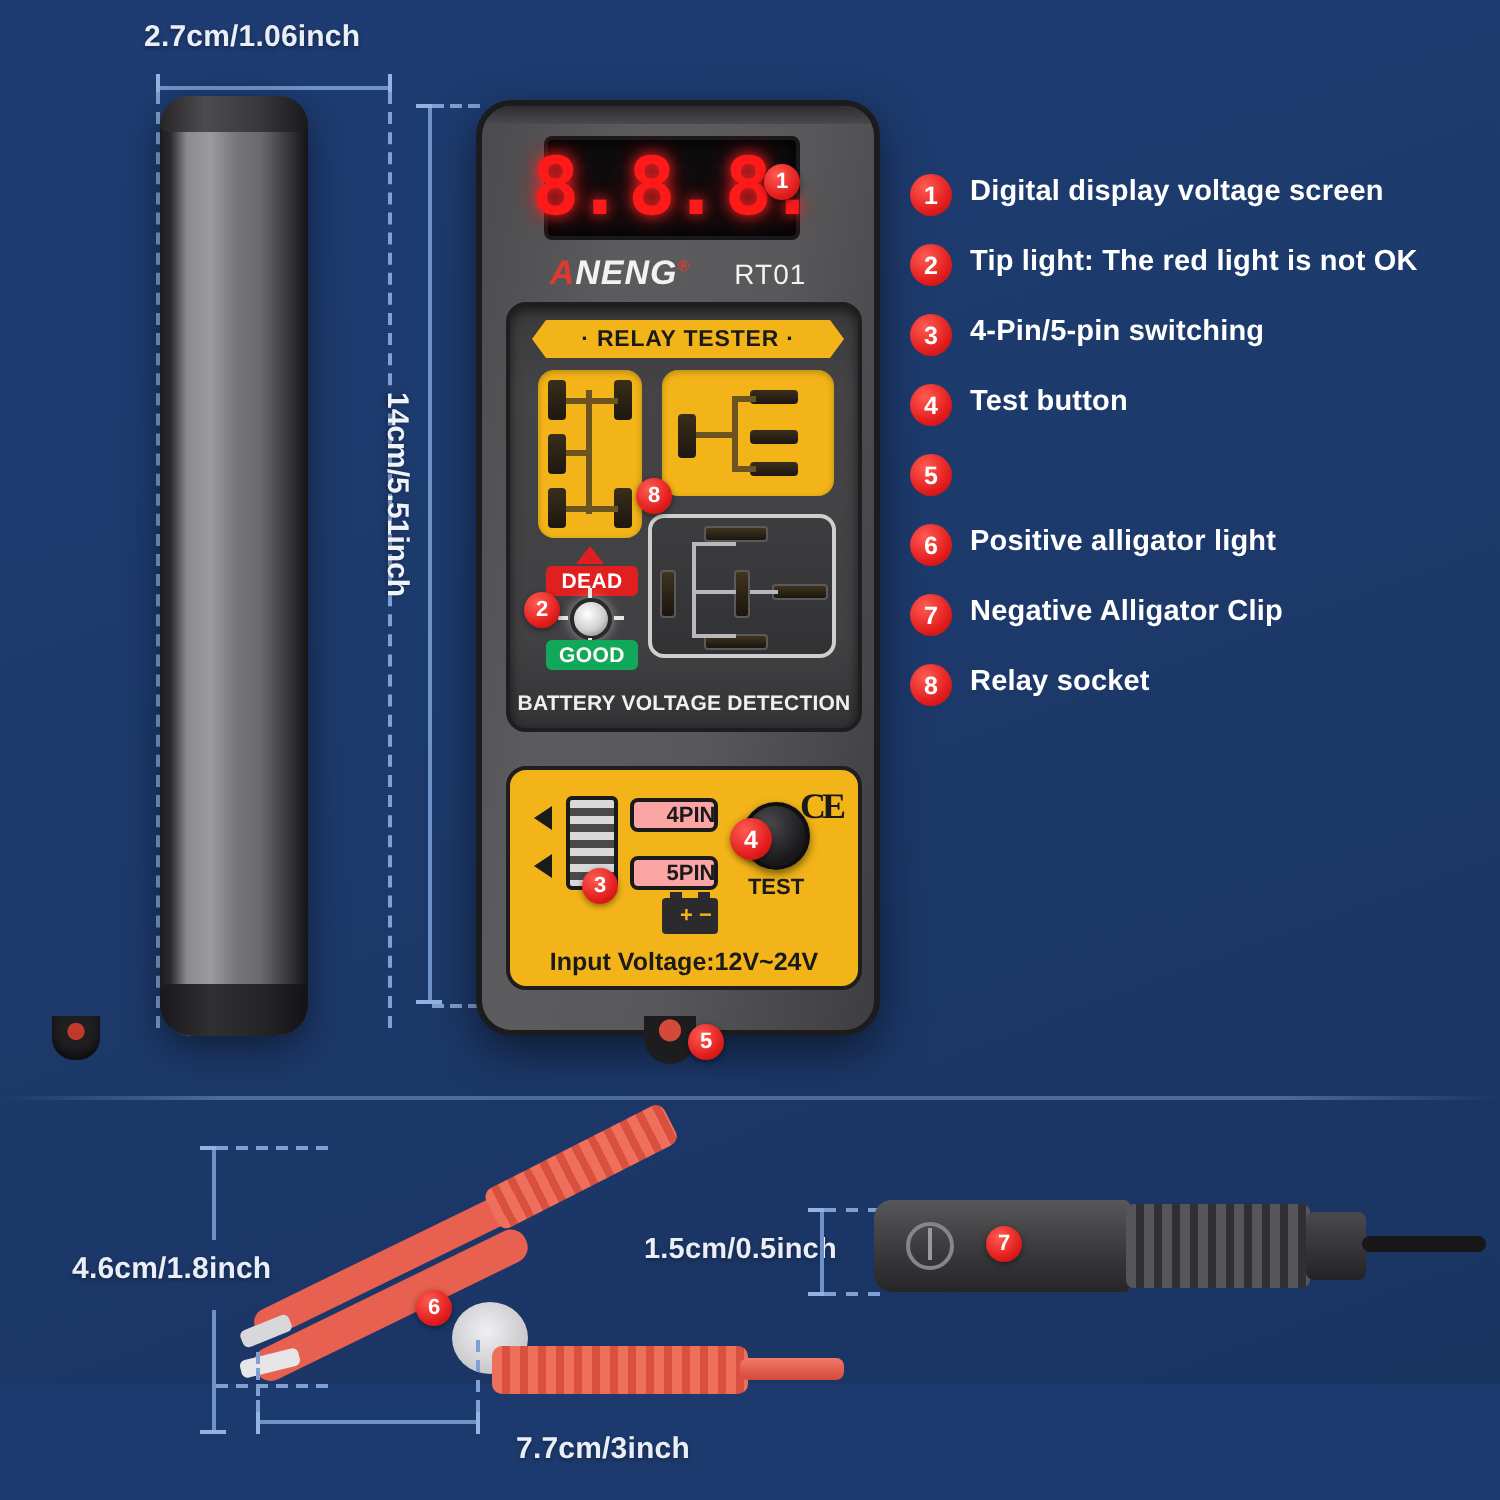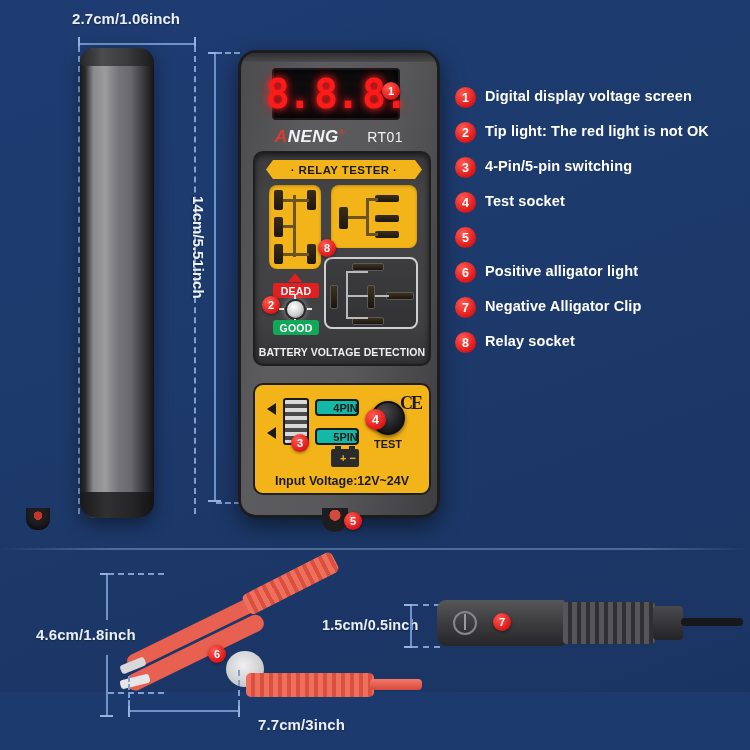--- a/index.html
+++ b/index.html
@@ -233,21 +233,21 @@
     border: 2px solid #1a1a1a;
     border-radius: 3px;
   }
   .pin-tag {
     position: absolute;
     width: 44px; height: 17px;
     border: 2px solid #1a1a1a;
     border-radius: 4px;
     font-size: 11px; font-weight: 800; color: #1a1a1a;
     display: flex; align-items: center; justify-content: center;
-    background: #14b8a6;
+    background: #fca5a5;
     padding-left: 17px;
   }
   #test-btn {
     position: absolute; left: 116px; top: 16px;
     width: 34px; height: 34px; border-radius: 50%;
     background: radial-gradient(circle at 35% 30%,#4c4c4e,#18181a 70%);
     border: 2px solid #0f0f11;
     box-shadow: 0 2px 4px rgba(0,0,0,.5);
   }
   #test-label {
@@ -460,21 +460,21 @@
       <div class="legend-text">
         <span>Tip light: The red light is not OK</span>
       </div>
     </div>
     <div class="legend-row">
       <div class="legend-badge">3</div>
       <div class="legend-text">4-Pin/5-pin switching</div>
     </div>
     <div class="legend-row">
       <div class="legend-badge">4</div>
-      <div class="legend-text">Test socket</div>
+      <div class="legend-text">Test button</div>
     </div>
     <div class="legend-row">
       <div class="legend-badge">5</div>
     </div>
     <div class="legend-row">
       <div class="legend-badge">6</div>
       <div class="legend-text">Positive alligator light</div>
     </div>
     <div class="legend-row">
       <div class="legend-badge">7</div>

